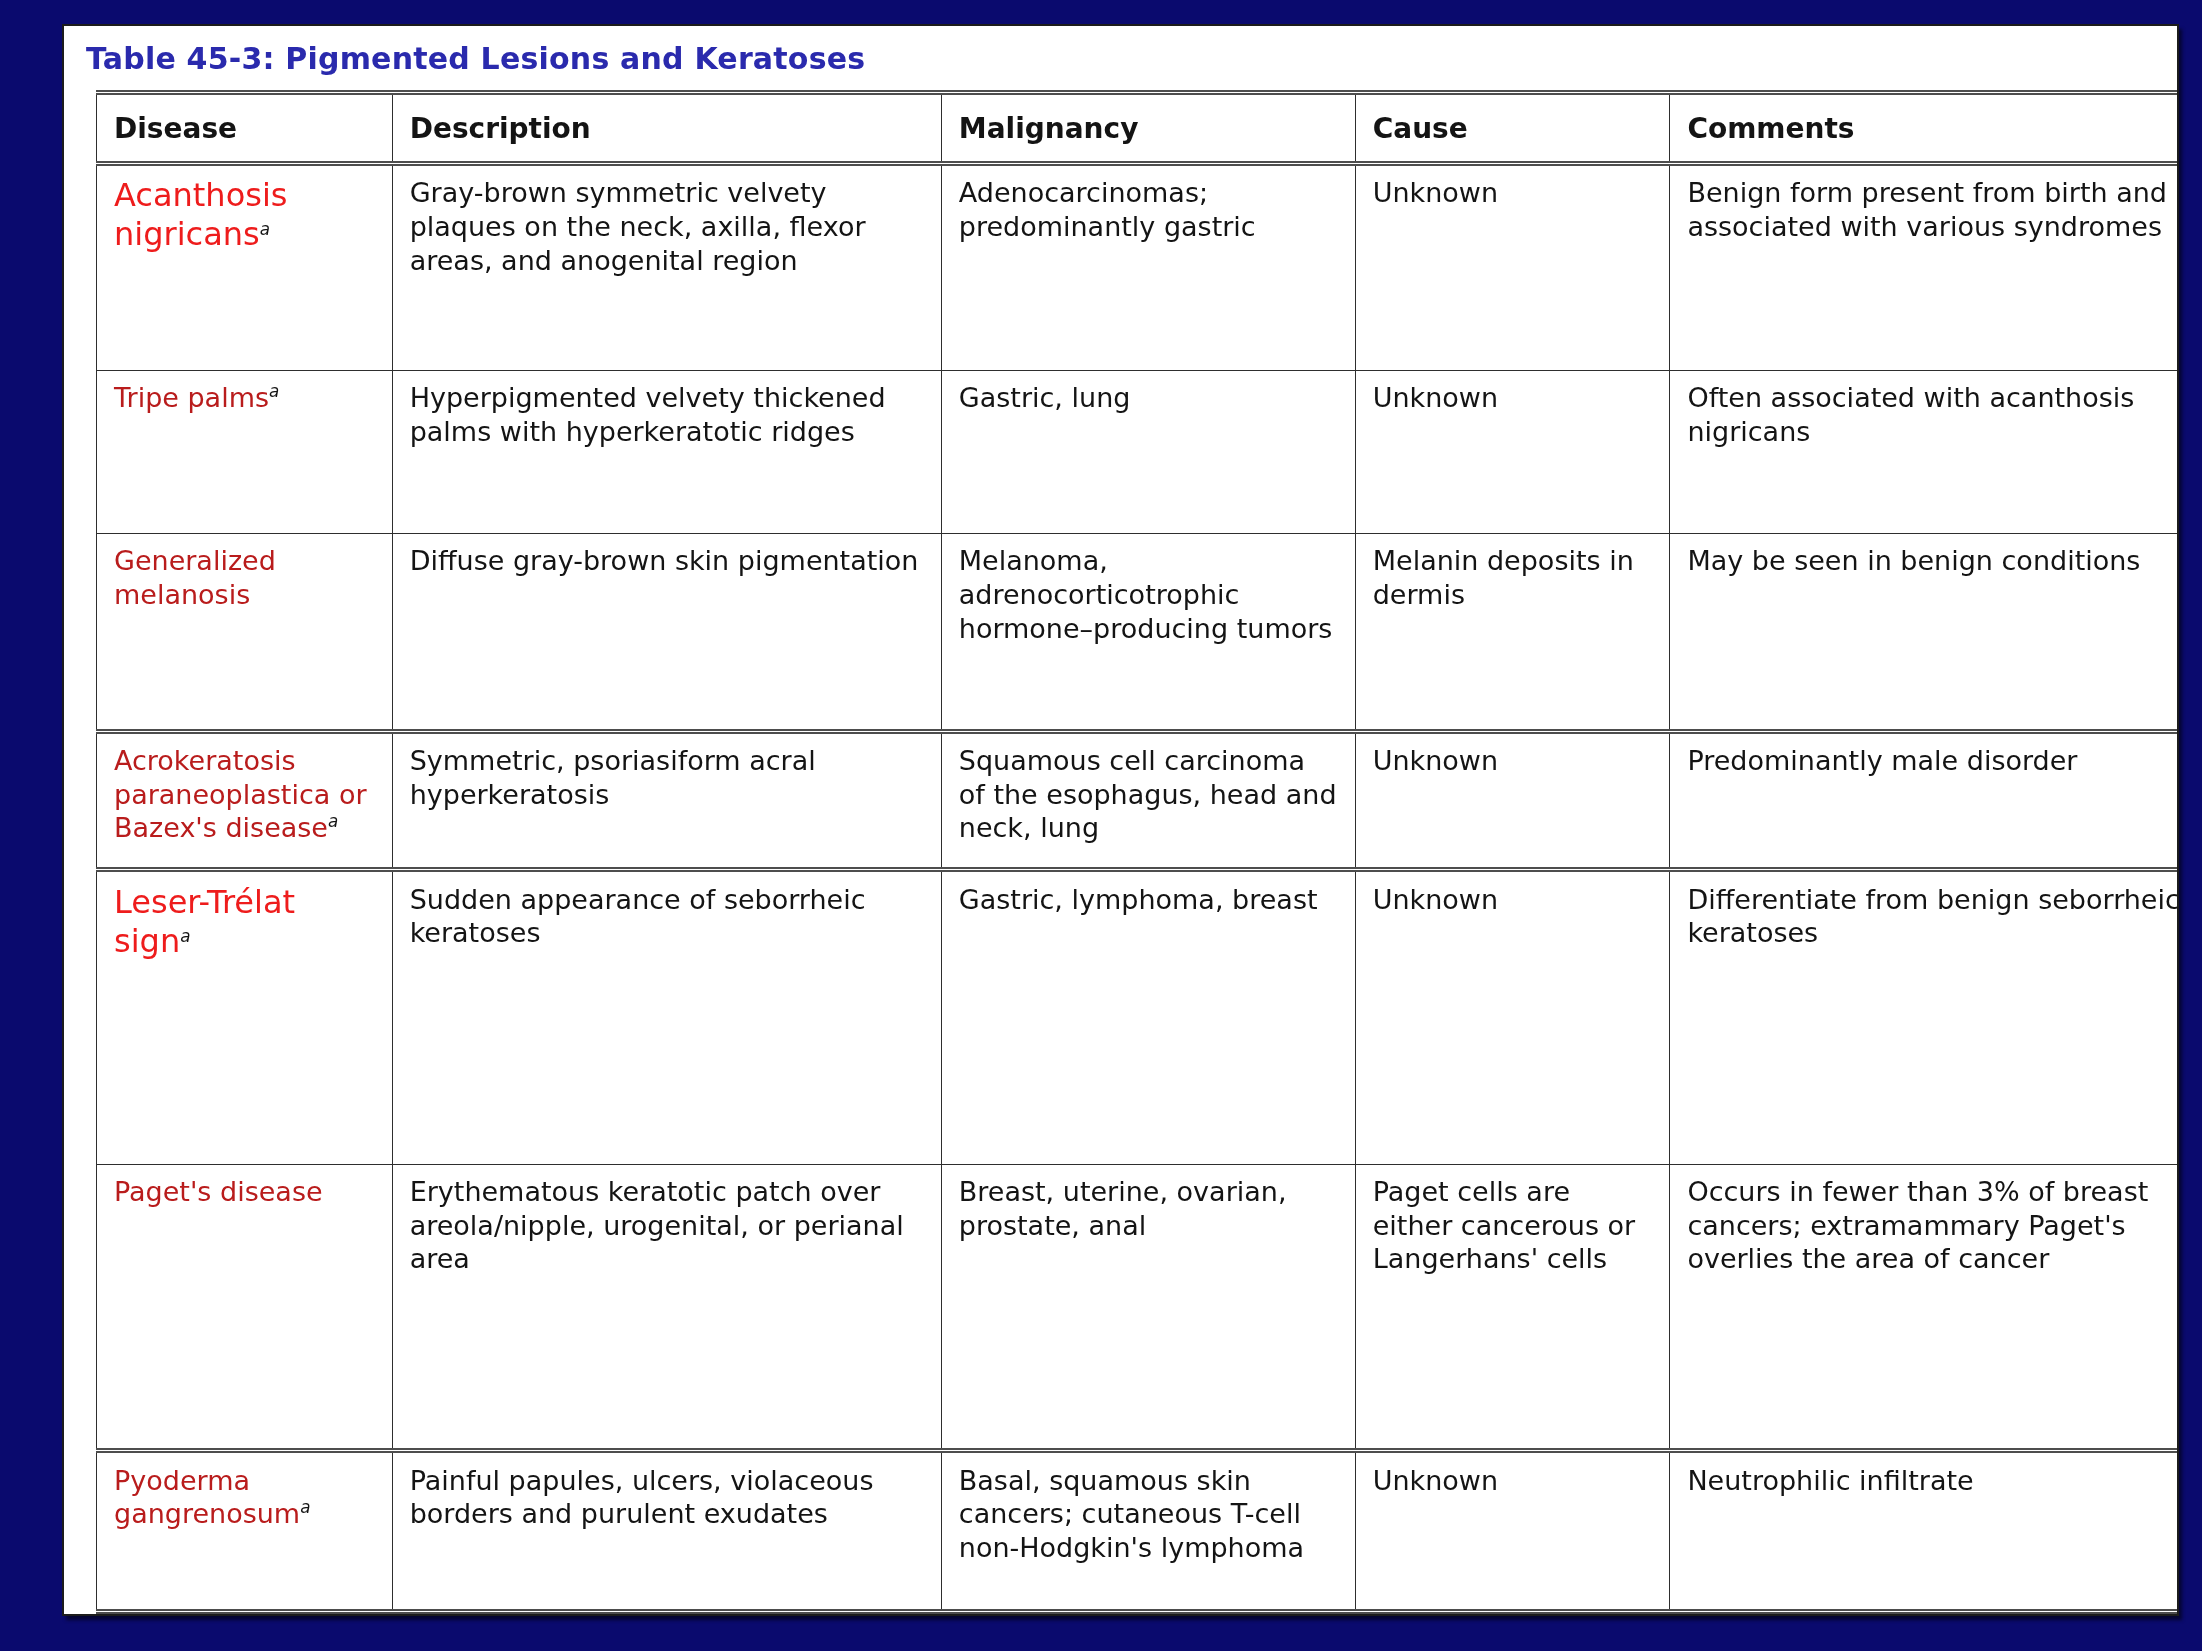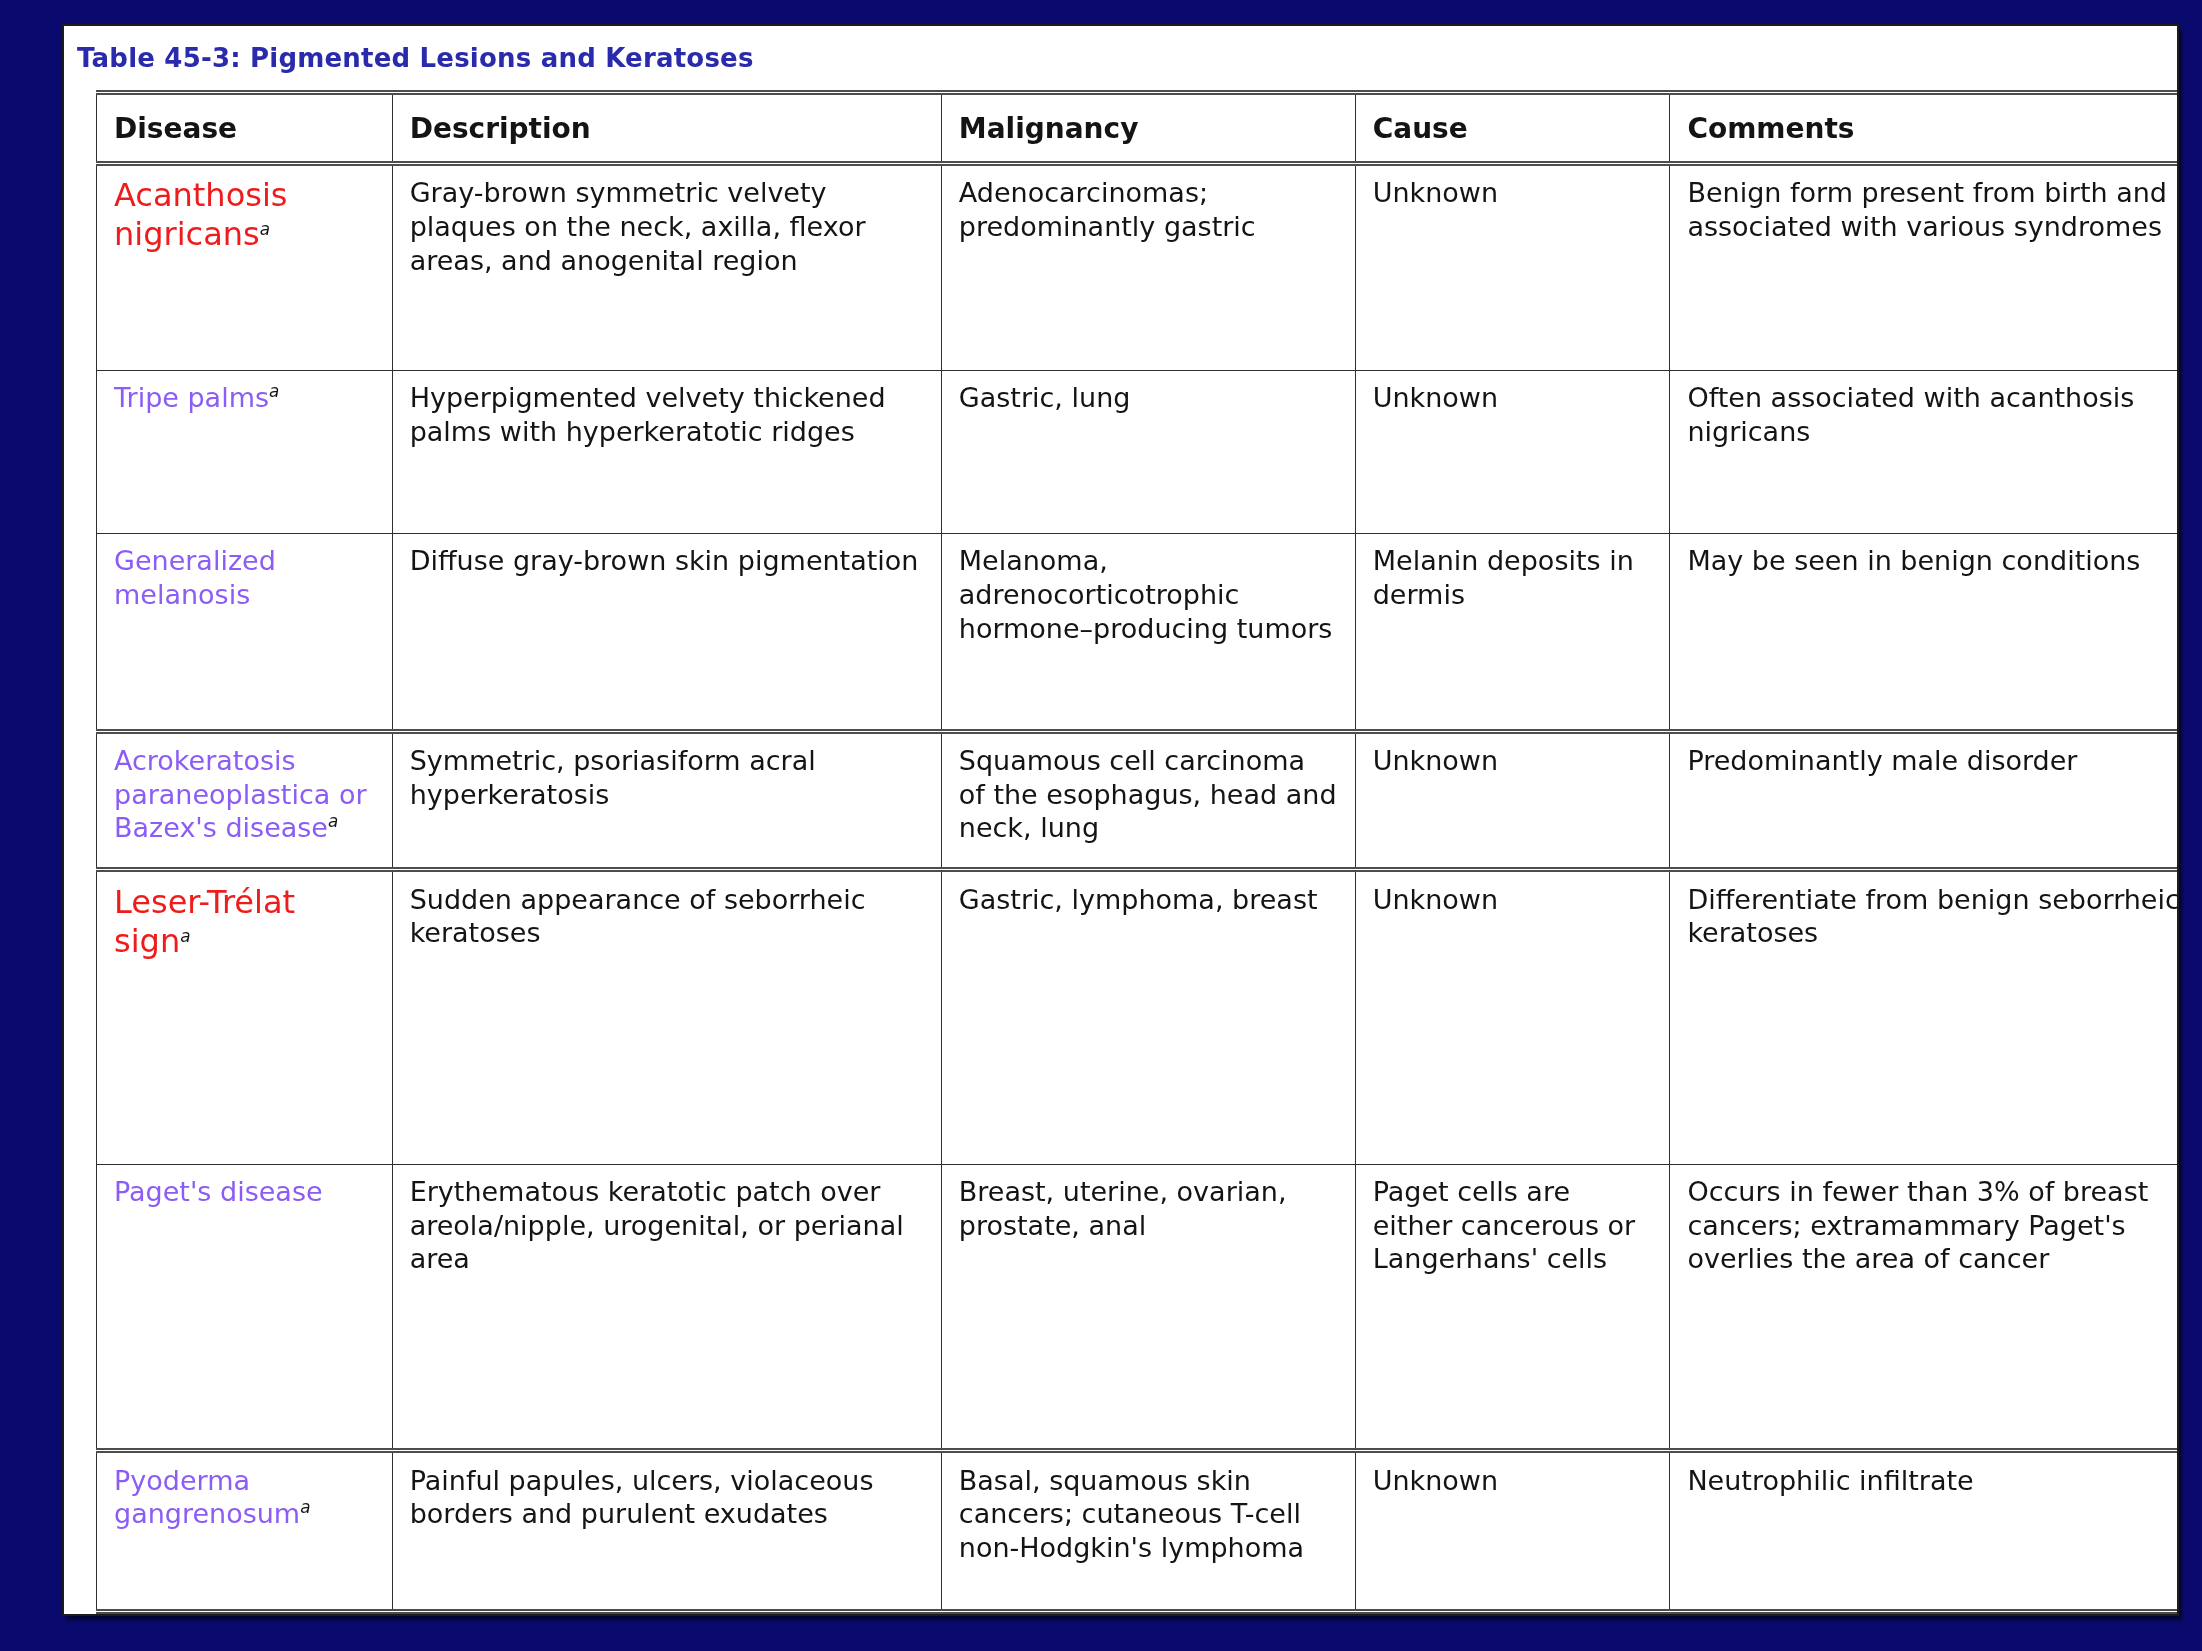--- a/index.html
+++ b/index.html
@@ -23,22 +23,22 @@
     box-sizing: border-box;
     display: flex;
     flex-direction: column;
     overflow: hidden;
   }
 
   .title-bar {
     flex: 0 0 64px;
     display: flex;
     align-items: center;
-    padding-left: 13px;
-    font-size: 26px;
+    padding-left: 22px;
+    font-size: 30px;
     font-weight: bold;
     letter-spacing: 0.2px;
   }
 
   table.lesions {
     width: 100%;
     height: calc(100% - 64px);
     border-collapse: collapse;
     table-layout: fixed;
     margin-left: 32px;
@@ -80,21 +80,21 @@
   tbody tr:nth-child(5) { height: 262px; }
   tbody tr:nth-child(6) { height: 255px; }
   tbody tr:nth-child(7) { height: 143px; }
 
   tbody tr:nth-child(4) td,
   tbody tr:nth-child(7) td {
     border-top: 5.2px double #4d4d4d;
     border-bottom: 5.2px double #4d4d4d;
   }
 
-  .disease-name { color: #8b5cf6; }
+  .disease-name { color: #b91c1c; }
   .disease-red  { color: var(--accent-red, #ee1c1c); font-size: 32px; line-height: 1.22; }
 
   sup.fn {
     font-style: italic;
     font-size: 0.62em;
     line-height: 0;
   }
 </style>
 </head>
 <body style="background: rgb(10, 10, 110);">

